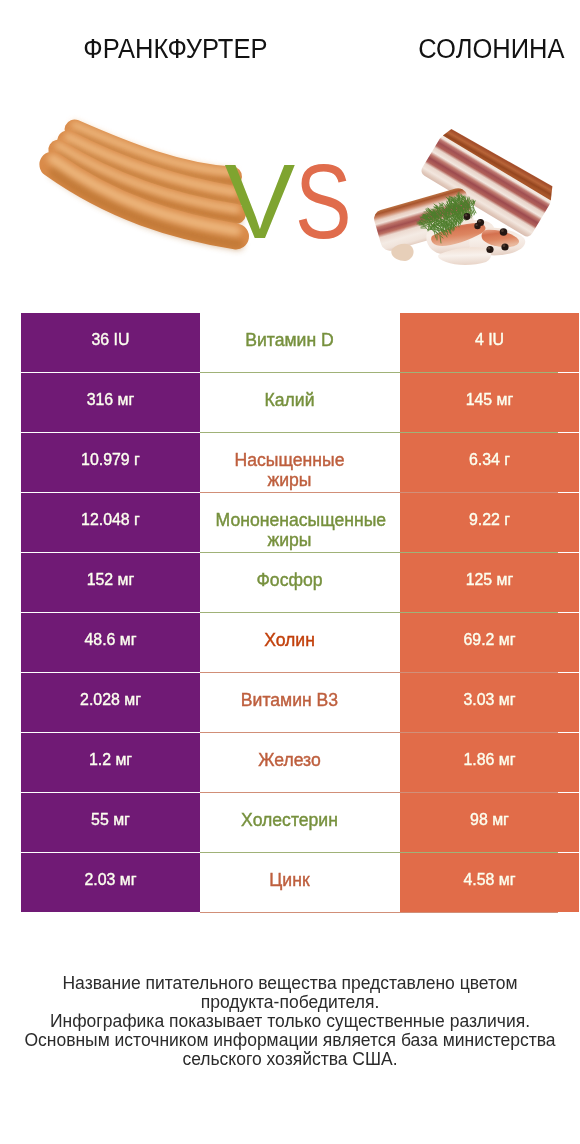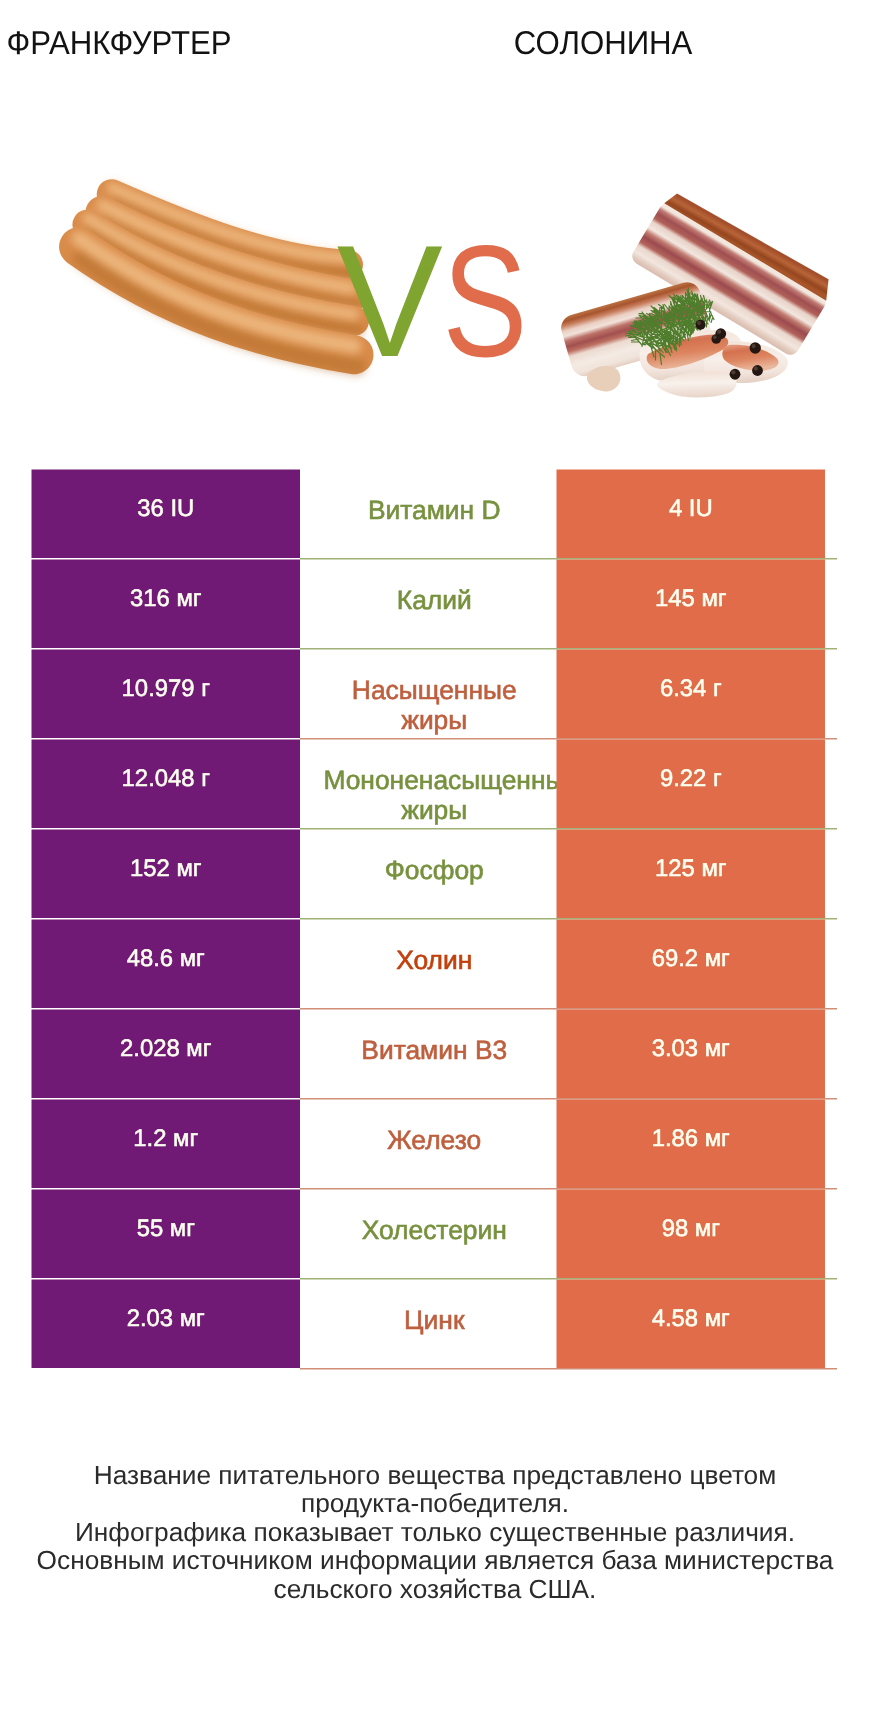--- a/index.html
+++ b/index.html
@@ -1,33 +1,33 @@
 <!DOCTYPE html>
 <html><head>
 <meta charset="utf-8">
 <style>
   html,body{margin:0;padding:0;}
   body{width:580px;height:1144px;background:#fff;font-family:"Liberation Sans",sans-serif;overflow:hidden;}
   .page{position:relative;width:580px;height:1144px;background:#fff;}
   .titles{position:absolute;top:0;left:0;width:580px;height:62px;}
-  .title{position:absolute;top:0;text-align:left;font-size:22px;color:#121212;line-height:58px;white-space:nowrap;}
+  .title{position:absolute;top:20px;text-align:right;font-size:27px;color:#121212;line-height:58px;white-space:nowrap;}
   .title-l{left:0;width:273px;}
   .title span{display:inline-block;transform:scaleX(0.945);}
   .title-r{left:339px;width:230px;}
   .hero{position:absolute;top:0;left:0;width:580px;height:300px;}
   .vs{position:absolute;left:224.5px;top:148px;font-size:106px;line-height:1;font-weight:normal;letter-spacing:-1px;}
   .vs-v{color:#7fa430;}
   .vs-s{color:#e06c4c;display:inline-block;transform:scaleX(0.80);transform-origin:left center;margin-left:1px;}
   .table{position:absolute;left:21px;top:313px;width:537px;height:600px;}
   .row{position:absolute;left:0;width:537px;height:60px;}
   .cell{position:absolute;top:0;height:58.5px;padding-bottom:4px;width:179px;box-sizing:border-box;
         display:flex;align-items:center;justify-content:center;
         font-size:15.9px;font-weight:normal;color:#fcffef;-webkit-text-stroke:0.38px currentColor;}
   .left{left:0;background:#701a75;}
-  .right{left:350px;background:#e16c49;}
+  .right{left:379px;background:#e16c49;}
   .mid{position:absolute;box-sizing:border-box;left:179px;top:0;height:60px;width:179px;padding:17.8px 15.6px 0;
        text-align:center;overflow:visible;
        font-size:17.6px;font-weight:normal;line-height:19.8px;-webkit-text-stroke:0.42px currentColor;background:transparent;}
   .mid > span{display:block;width:100%;}
   .sep{position:absolute;left:179px;width:358px;height:1px;top:59px;}
   .footer{position:absolute;left:0;top:974px;width:580px;text-align:center;font-size:17.5px;color:#2b2b2b;line-height:18.9px;}
 </style>
 </head>
 <body>
 

